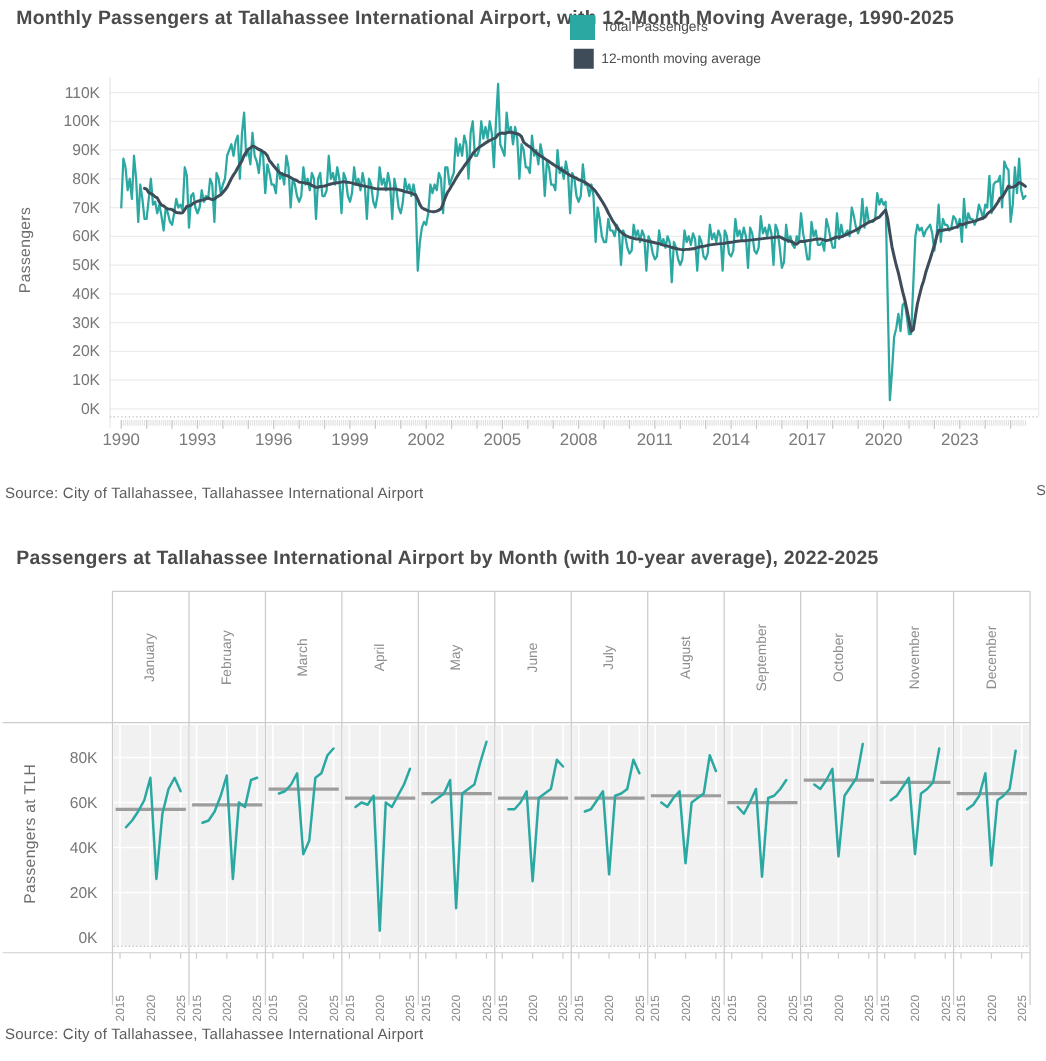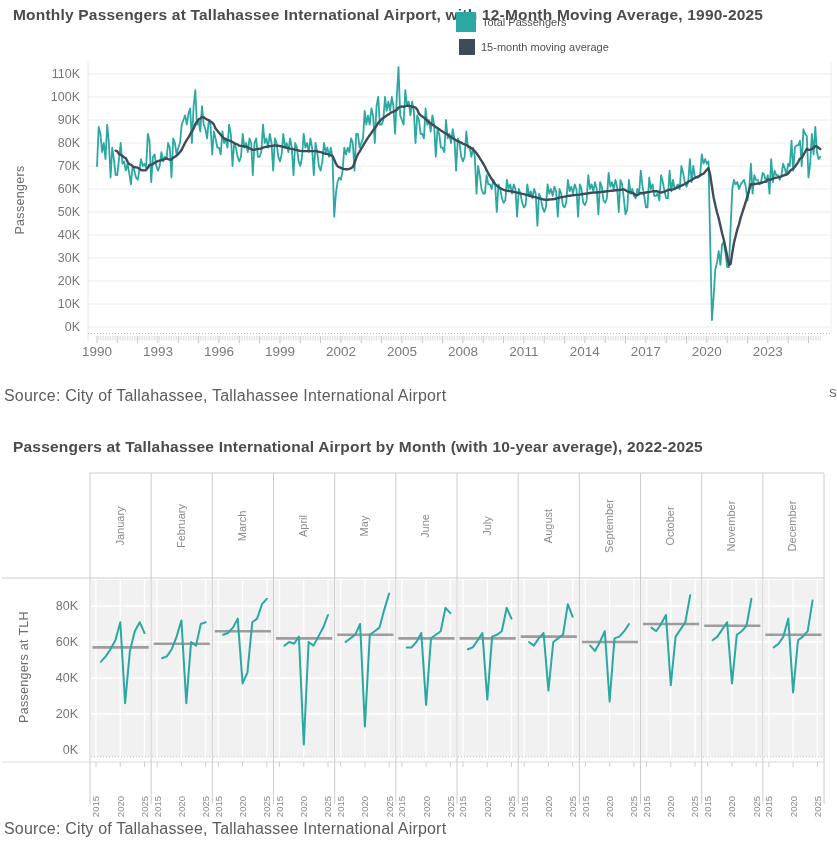--- a/index.html
+++ b/index.html
@@ -19,21 +19,21 @@
   #bottom-title{top:438px;}
   .legend{position:absolute;left:456px;top:12px;}
   .legend-item{position:absolute;display:flex;align-items:center;}
   .legend-item .label{font-size:11px;color:#4f4f4f;margin-left:6px;white-space:nowrap;}
   #legend-item-total{left:0;top:0;}
   #legend-item-ma{left:3px;top:27px;}
   .swatch{display:inline-block;}
   #legend-swatch-total{width:20px;height:20px;}
   #legend-swatch-ma{width:16px;height:16px;}
   .source-line{
-    position:absolute;left:4px;font-size:16px;color:#5c5c5c;letter-spacing:0.2px;white-space:nowrap;text-align:right;
+    position:absolute;left:4px;font-size:12px;color:#5c5c5c;letter-spacing:0.2px;white-space:nowrap;text-align:right;
   }
   #source-top{top:387px;}
   #source-bottom{top:820px;}
   #stray-s{position:absolute;left:829px;top:387px;font-size:11.5px;color:#5c5c5c;}
   .y-axis-label{
     position:absolute;text-align:center;font-size:12.5px;color:#6e6e6e;
     transform:rotate(-90deg);white-space:nowrap;letter-spacing:0.3px;
   }
   #ylabel-top{left:-40px;top:193px;width:120px;}
   #ylabel-bottom{left:-51px;top:660px;width:150px;}
@@ -752,21 +752,21 @@
 
 <div id="top-title" class="chart-title">Monthly Passengers at Tallahassee International Airport, with 12-Month Moving Average, 1990-2025</div>
 
 <div class="legend">
   <div id="legend-item-total" class="legend-item">
     <span id="legend-swatch-total" class="swatch" style="background: rgb(43, 168, 162);"></span>
     <span class="label">Total Passengers</span>
   </div>
   <div id="legend-item-ma" class="legend-item">
     <span id="legend-swatch-ma" class="swatch" style="background: rgb(62, 76, 89);"></span>
-    <span class="label">15-month moving average</span>
+    <span class="label">12-month moving average</span>
   </div>
 </div>
 
 <div id="ylabel-top" class="y-axis-label">Passengers</div>
 
 <div id="source-top" class="source-line">Source: City of Tallahassee, Tallahassee International Airport</div>
 
 <div id="stray-s">S</div>
 
 <div id="bottom-title" class="chart-title">Passengers at Tallahassee International Airport by Month (with 10-year average),  2022-2025</div>

